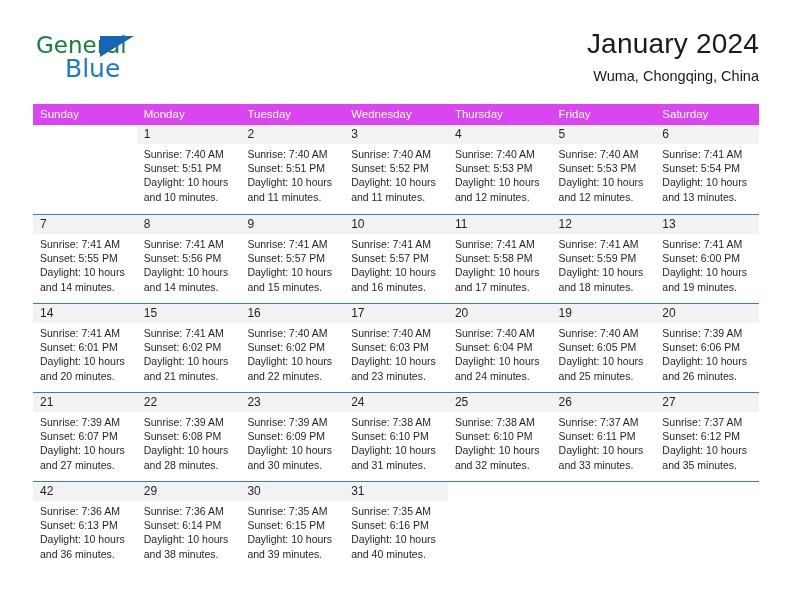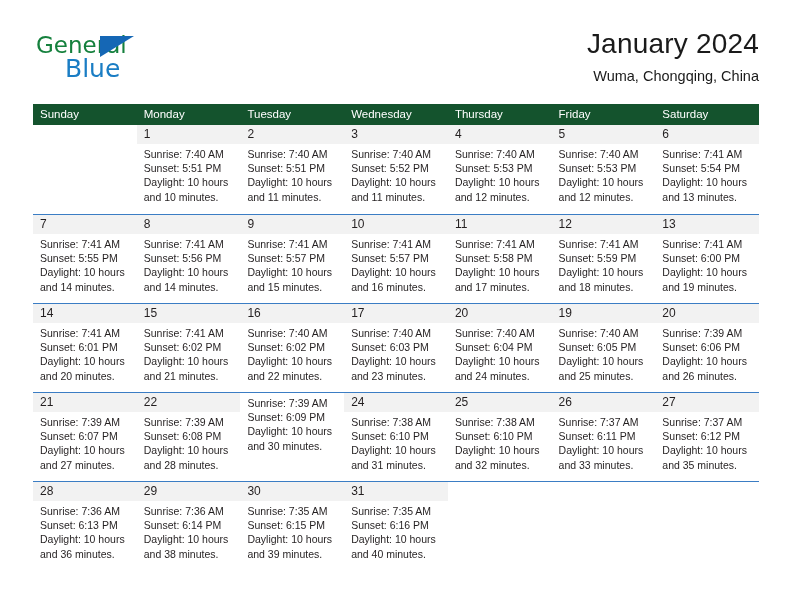--- a/index.html
+++ b/index.html
@@ -93,21 +93,21 @@
   
   .calendar {
     position: absolute;
     left: 33px;
     top: 104px;
     width: 726px;
   }
   .weekday-row {
     display: flex;
     width: 100%;
-    background: #14532d;
+    background: #d946ef;
     height: 21px;
   }
   .weekday {
     flex: 1 1 0;
     color: #ffffff;
     font-size: 11.5px;
     line-height: 21px;
     padding-left: 7px;
     box-sizing: border-box;
     white-space: nowrap;
@@ -392,20 +392,21 @@
       <div class="day-cell">
         <div class="day-number">22</div>
         <div class="day-info">
           <div>Sunrise: 7:39 AM</div>
           <div>Sunset: 6:08 PM</div>
           <div>Daylight: 10 hours</div>
           <div>and 28 minutes.</div>
         </div>
       </div>
       <div class="day-cell">
+        <div class="day-number">23</div>
         <div class="day-info">
           <div>Sunrise: 7:39 AM</div>
           <div>Sunset: 6:09 PM</div>
           <div>Daylight: 10 hours</div>
           <div>and 30 minutes.</div>
         </div>
       </div>
       <div class="day-cell">
         <div class="day-number">24</div>
         <div class="day-info">
@@ -439,21 +440,21 @@
           <div>Sunrise: 7:37 AM</div>
           <div>Sunset: 6:12 PM</div>
           <div>Daylight: 10 hours</div>
           <div>and 35 minutes.</div>
         </div>
       </div>
     </div>
 
     <div class="week-row">
       <div class="day-cell">
-        <div class="day-number">28</div>
+        <div class="day-number">42</div>
         <div class="day-info">
           <div>Sunrise: 7:36 AM</div>
           <div>Sunset: 6:13 PM</div>
           <div>Daylight: 10 hours</div>
           <div>and 36 minutes.</div>
         </div>
       </div>
       <div class="day-cell">
         <div class="day-number">29</div>
         <div class="day-info">

